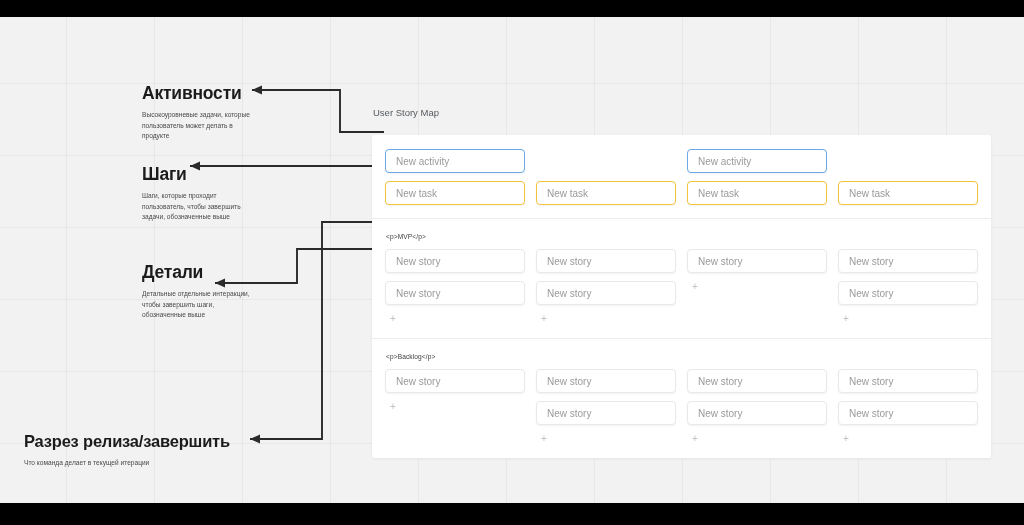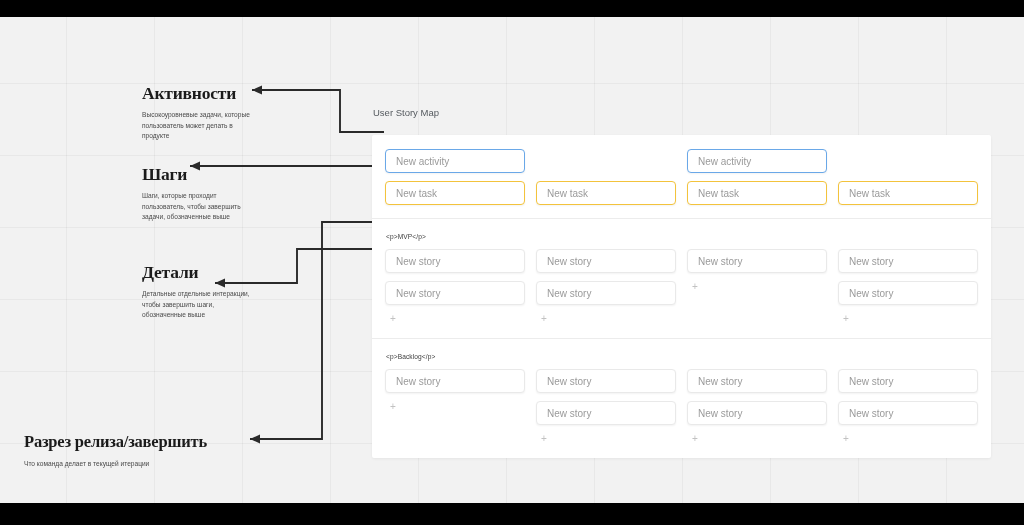--- a/index.html
+++ b/index.html
@@ -54,21 +54,20 @@
   }
 
   
   .legend-block { position: absolute; }
 
   .legend-title {
     font-weight: bold;
     color: #1b1b1b;
     letter-spacing: -0.2px;
     white-space: nowrap;
-    font-family: Liberation Serif, serif;
   }
   .legend-desc {
     margin-top: 6px;
     font-size: 6.6px;
     line-height: 1.62;
     color: #4a4a4a;
     max-width: 112px;
   }
 
   #lg-activities { left: 142px; top: 66px; }

